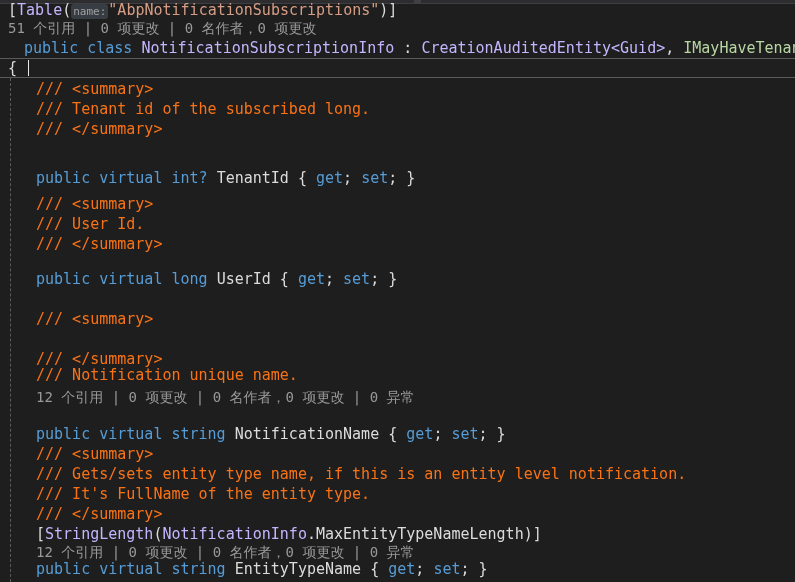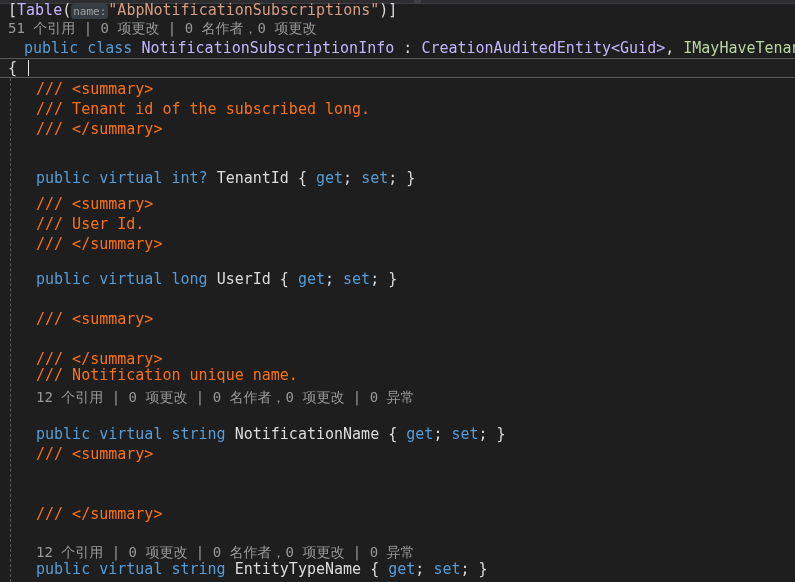--- a/index.html
+++ b/index.html
@@ -98,18 +98,21 @@
     <div class="line cmt" style="left:36px;top:234px;">/// &lt;/summary&gt;</div>
     <div class="line" style="left:36px;top:269px;"><span class="kw">public</span><span> </span><span class="kw">virtual</span><span> </span><span class="kw">long</span><span> </span><span class="id">UserId</span><span> </span><span class="punc">{ </span><span class="kw">get</span><span class="punc">; </span><span class="kw">set</span><span class="punc">; }</span></div>
 
     <div class="line cmt" style="left:36px;top:309px;">/// &lt;summary&gt;</div>
     <div class="line cmt" style="left:36px;top:329px;margin-top:36px;">/// Notification unique name.</div>
     <div class="line cmt" style="left:36px;top:349px;">/// &lt;/summary&gt;</div>
     <div class="codelens" style="left:36px;top:389px;">12 个引用 | 0 项更改 | 0 名作者，0 项更改 | 0 异常</div>
     <div class="line" style="left:36px;top:424px;"><span class="kw">public</span><span> </span><span class="kw">virtual</span><span> </span><span class="kw">string</span><span> </span><span class="id">NotificationName</span><span> </span><span class="punc">{ </span><span class="kw">get</span><span class="punc">; </span><span class="kw">set</span><span class="punc">; }</span></div>
 
     <div class="line cmt" style="left:36px;top:444px;">/// &lt;summary&gt;</div>
+    <div class="line cmt" style="left:36px;top:464px;">/// Gets/sets entity type name, if this is an entity level notification.</div>
+    <div class="line cmt" style="left:36px;top:484px;">/// It's FullName of the entity type.</div>
     <div class="line cmt" style="left:36px;top:504px;">/// &lt;/summary&gt;</div>
+    <div class="line" style="left:36px;top:524px;"><span class="attrbr">[</span><span class="type">StringLength</span><span class="punc">(</span><span class="type">NotificationInfo</span><span class="id">.MaxEntityTypeNameLength</span><span class="punc">)</span><span class="attrbr">]</span></div>
     <div class="codelens" style="left:36px;top:544px;">12 个引用 | 0 项更改 | 0 名作者，0 项更改 | 0 异常</div>
     <div class="line" style="left:36px;top:559px;"><span class="kw">public</span><span> </span><span class="kw">virtual</span><span> </span><span class="kw">string</span><span> </span><span class="id">EntityTypeName</span><span> </span><span class="punc">{ </span><span class="kw">get</span><span class="punc">; </span><span class="kw">set</span><span class="punc">; }</span></div>
 
   </div>
 </div>
 
 </body></html>

